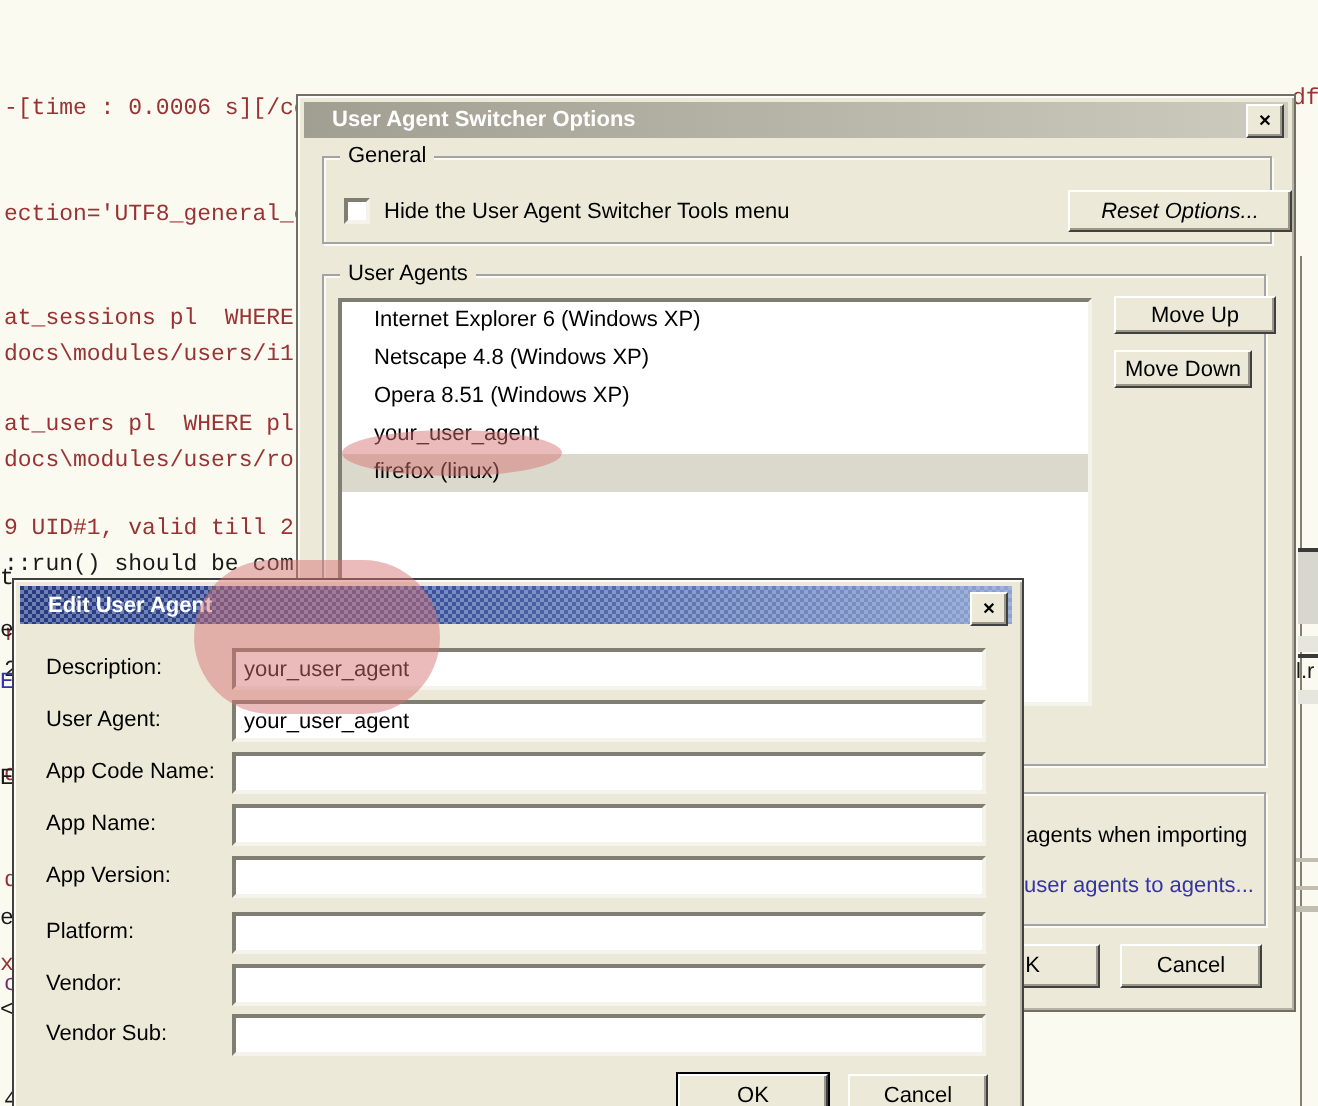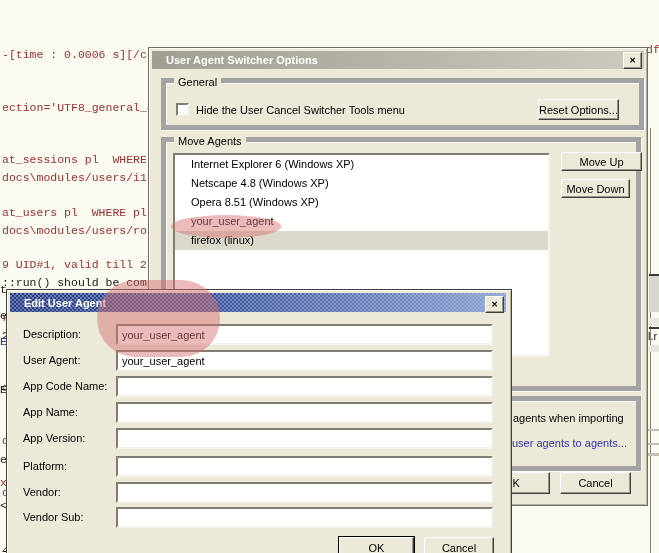--- a/index.html
+++ b/index.html
@@ -19,21 +19,21 @@
   .titlebar.active{background:linear-gradient(90deg,#28397C,#8FA3CE);
       background:repeating-conic-gradient(rgba(173,196,235,0.5) 0% 25%, rgba(173,196,235,0) 0% 50%) 0 0/4px 4px,
                  linear-gradient(90deg,#28397C,#3A4F96 40%,#8FA3CE);}
   .xbtn{position:absolute;width:17px;height:15px;background:#ECE9D8;border:1px solid;
         border-color:#FFFFFF #404040 #404040 #FFFFFF;box-shadow:inset -1px -1px 0 #9A9789;
         display:flex;align-items:center;justify-content:center;font-size:8px;font-weight:bold;color:#000;}
   .btn{position:absolute;background:#ECE9D8;border:1px solid;border-color:#FFFFFF #404040 #404040 #FFFFFF;
        box-shadow:inset -1px -1px 0 #9A9789;display:flex;align-items:center;justify-content:center;
        font-size:11px;color:#000;box-sizing:border-box;}
   .btn.default{box-shadow:0 0 0 1px #000, inset -1px -1px 0 #9A9789;}
-  .groupbox{position:absolute;border:5px solid #a3a3a3;box-shadow:inset 1px 1px 0 #FBFAF4, 1px 1px 0 #FBFAF4;}
+  .groupbox{position:absolute;border:1px solid #a3a3a3;box-shadow:inset 1px 1px 0 #FBFAF4, 1px 1px 0 #FBFAF4;}
   .gb-label{position:absolute;top:-7px;left:8px;background:#ECE9D8;padding:0 4px;font-size:11px;color:#000;}
   .checkbox{position:absolute;width:13px;height:13px;background:#fff;border:2px solid;
             border-color:#807E72 #F4F3EC #F4F3EC #807E72;box-sizing:border-box;}
   .listbox{position:absolute;background:#fff;border:2px solid;border-color:#807E72 #F4F3EC #F4F3EC #807E72;box-sizing:border-box;}
   .listheader{height:18px;background:#ECE9D8;border:1px solid;border-color:#FFFFFF #848275 #848275 #FFFFFF;
               font-size:11px;line-height:16px;padding-left:5px;box-sizing:border-box;color:#000;}
   .listrow{height:19px;font-size:11px;line-height:19px;padding-left:16px;color:#000;}
   .listrow.selected{background:#DBD8CC;}
   .field-label{position:absolute;left:16px;font-size:11px;color:#000;}
   .field-input{position:absolute;left:109px;width:377px;height:21px;background:#fff;border:2px solid;
@@ -95,28 +95,28 @@
     <div class="titlebar inactive" style="width:492px;">
       <span>User Agent Switcher Options</span>
     </div>
     <div class="xbtn" style="left:474px;top:4px;">
       <span>✕</span>
     </div>
 
     <div class="groupbox" style="left:12px;top:30px;width:473px;height:42px;">
       <span class="gb-label">General</span>
       <span class="checkbox" style="left:10px;top:20px;"></span>
-      <span class="abs" style="left:30px;top:21px;font-size:11px;color:#000;">Hide the User Cancel Switcher Tools menu</span>
-      <div class="btn" style="left:372px;top:16px;width:81px;height:21px;">
+      <span class="abs" style="left:30px;top:21px;font-size:11px;color:#000;">Hide the User Agent Switcher Tools menu</span>
+      <div class="btn" style="left:372px;top:16px;width:112px;height:21px;font-style:italic;">
         <span>Reset Options...</span>
       </div>
     </div>
 
     <div class="groupbox" style="left:12px;top:89px;width:470px;height:244px;">
-      <span class="gb-label">Move Agents</span>
+      <span class="gb-label">User Agents</span>
 
       <div class="listbox" style="left:7px;top:11px;width:377px;height:204px;">
         <div class="listrow">Internet Explorer 6 (Windows XP)</div>
         <div class="listrow">Netscape 4.8 (Windows XP)</div>
         <div class="listrow">Opera 8.51 (Windows XP)</div>
         <div class="listrow">your_user_agent</div>
         <div class="listrow selected">firefox (linux)</div>
       </div>
 
       <div class="btn" style="left:395px;top:10px;width:81px;height:19px;">

